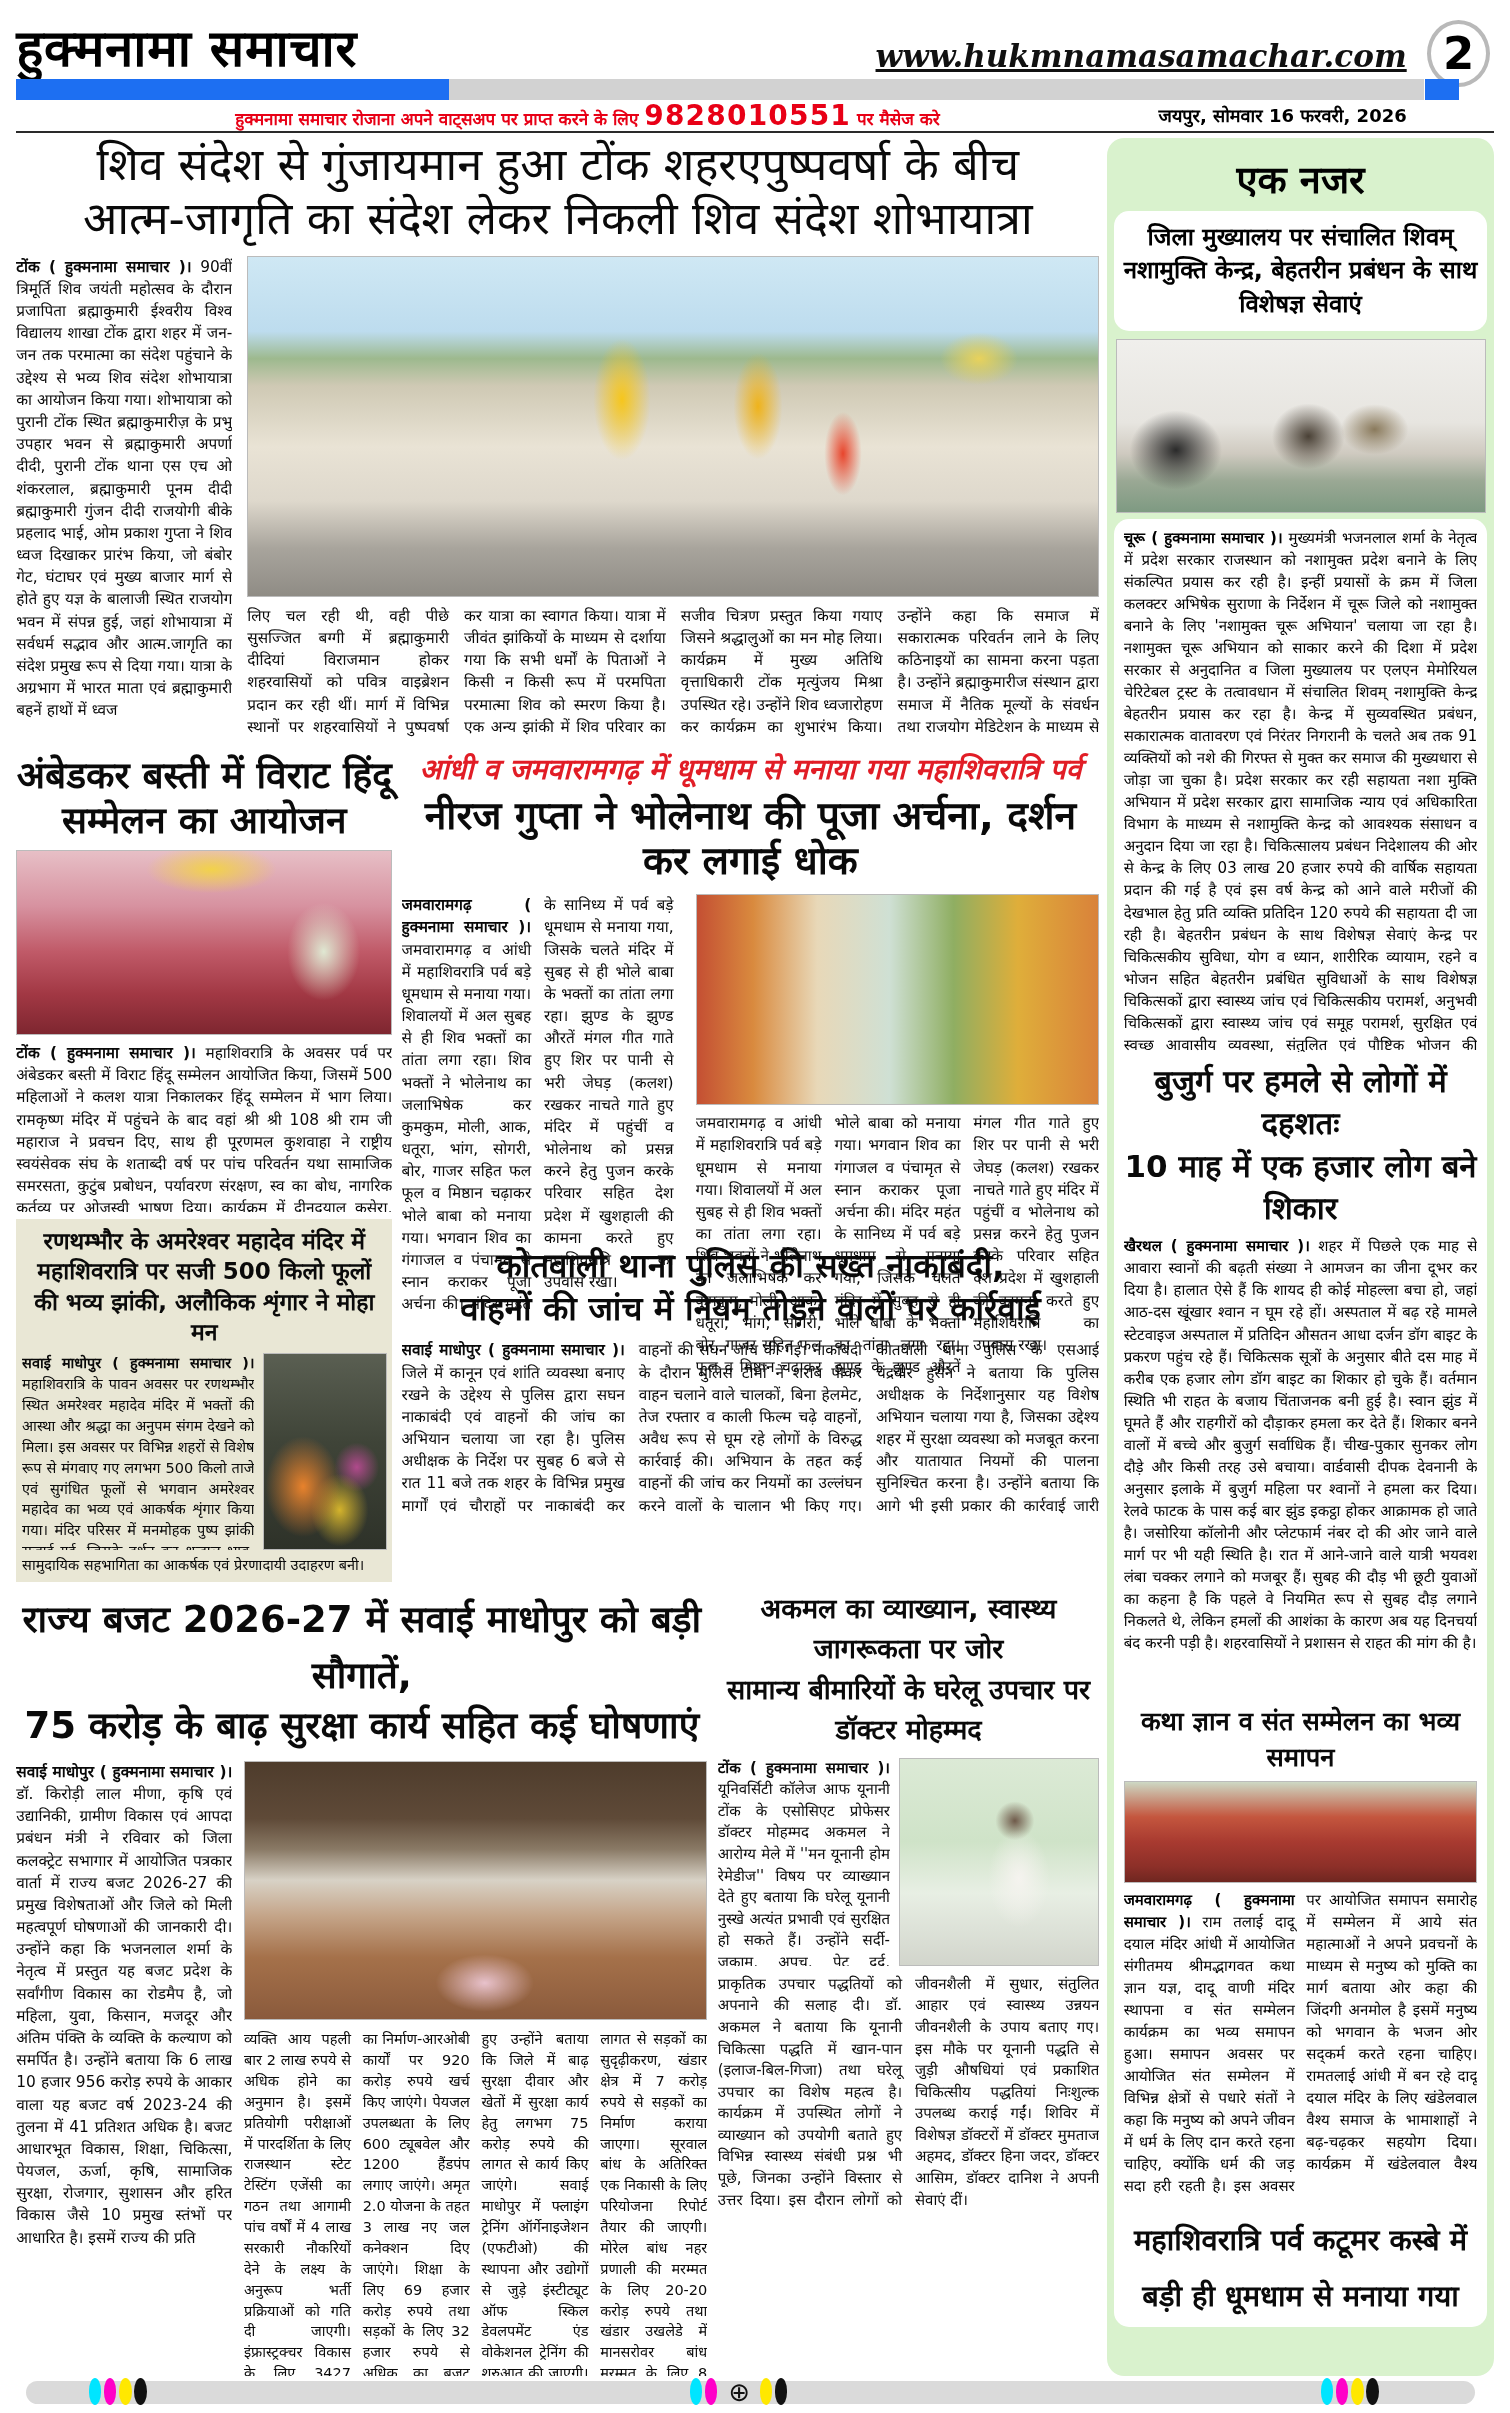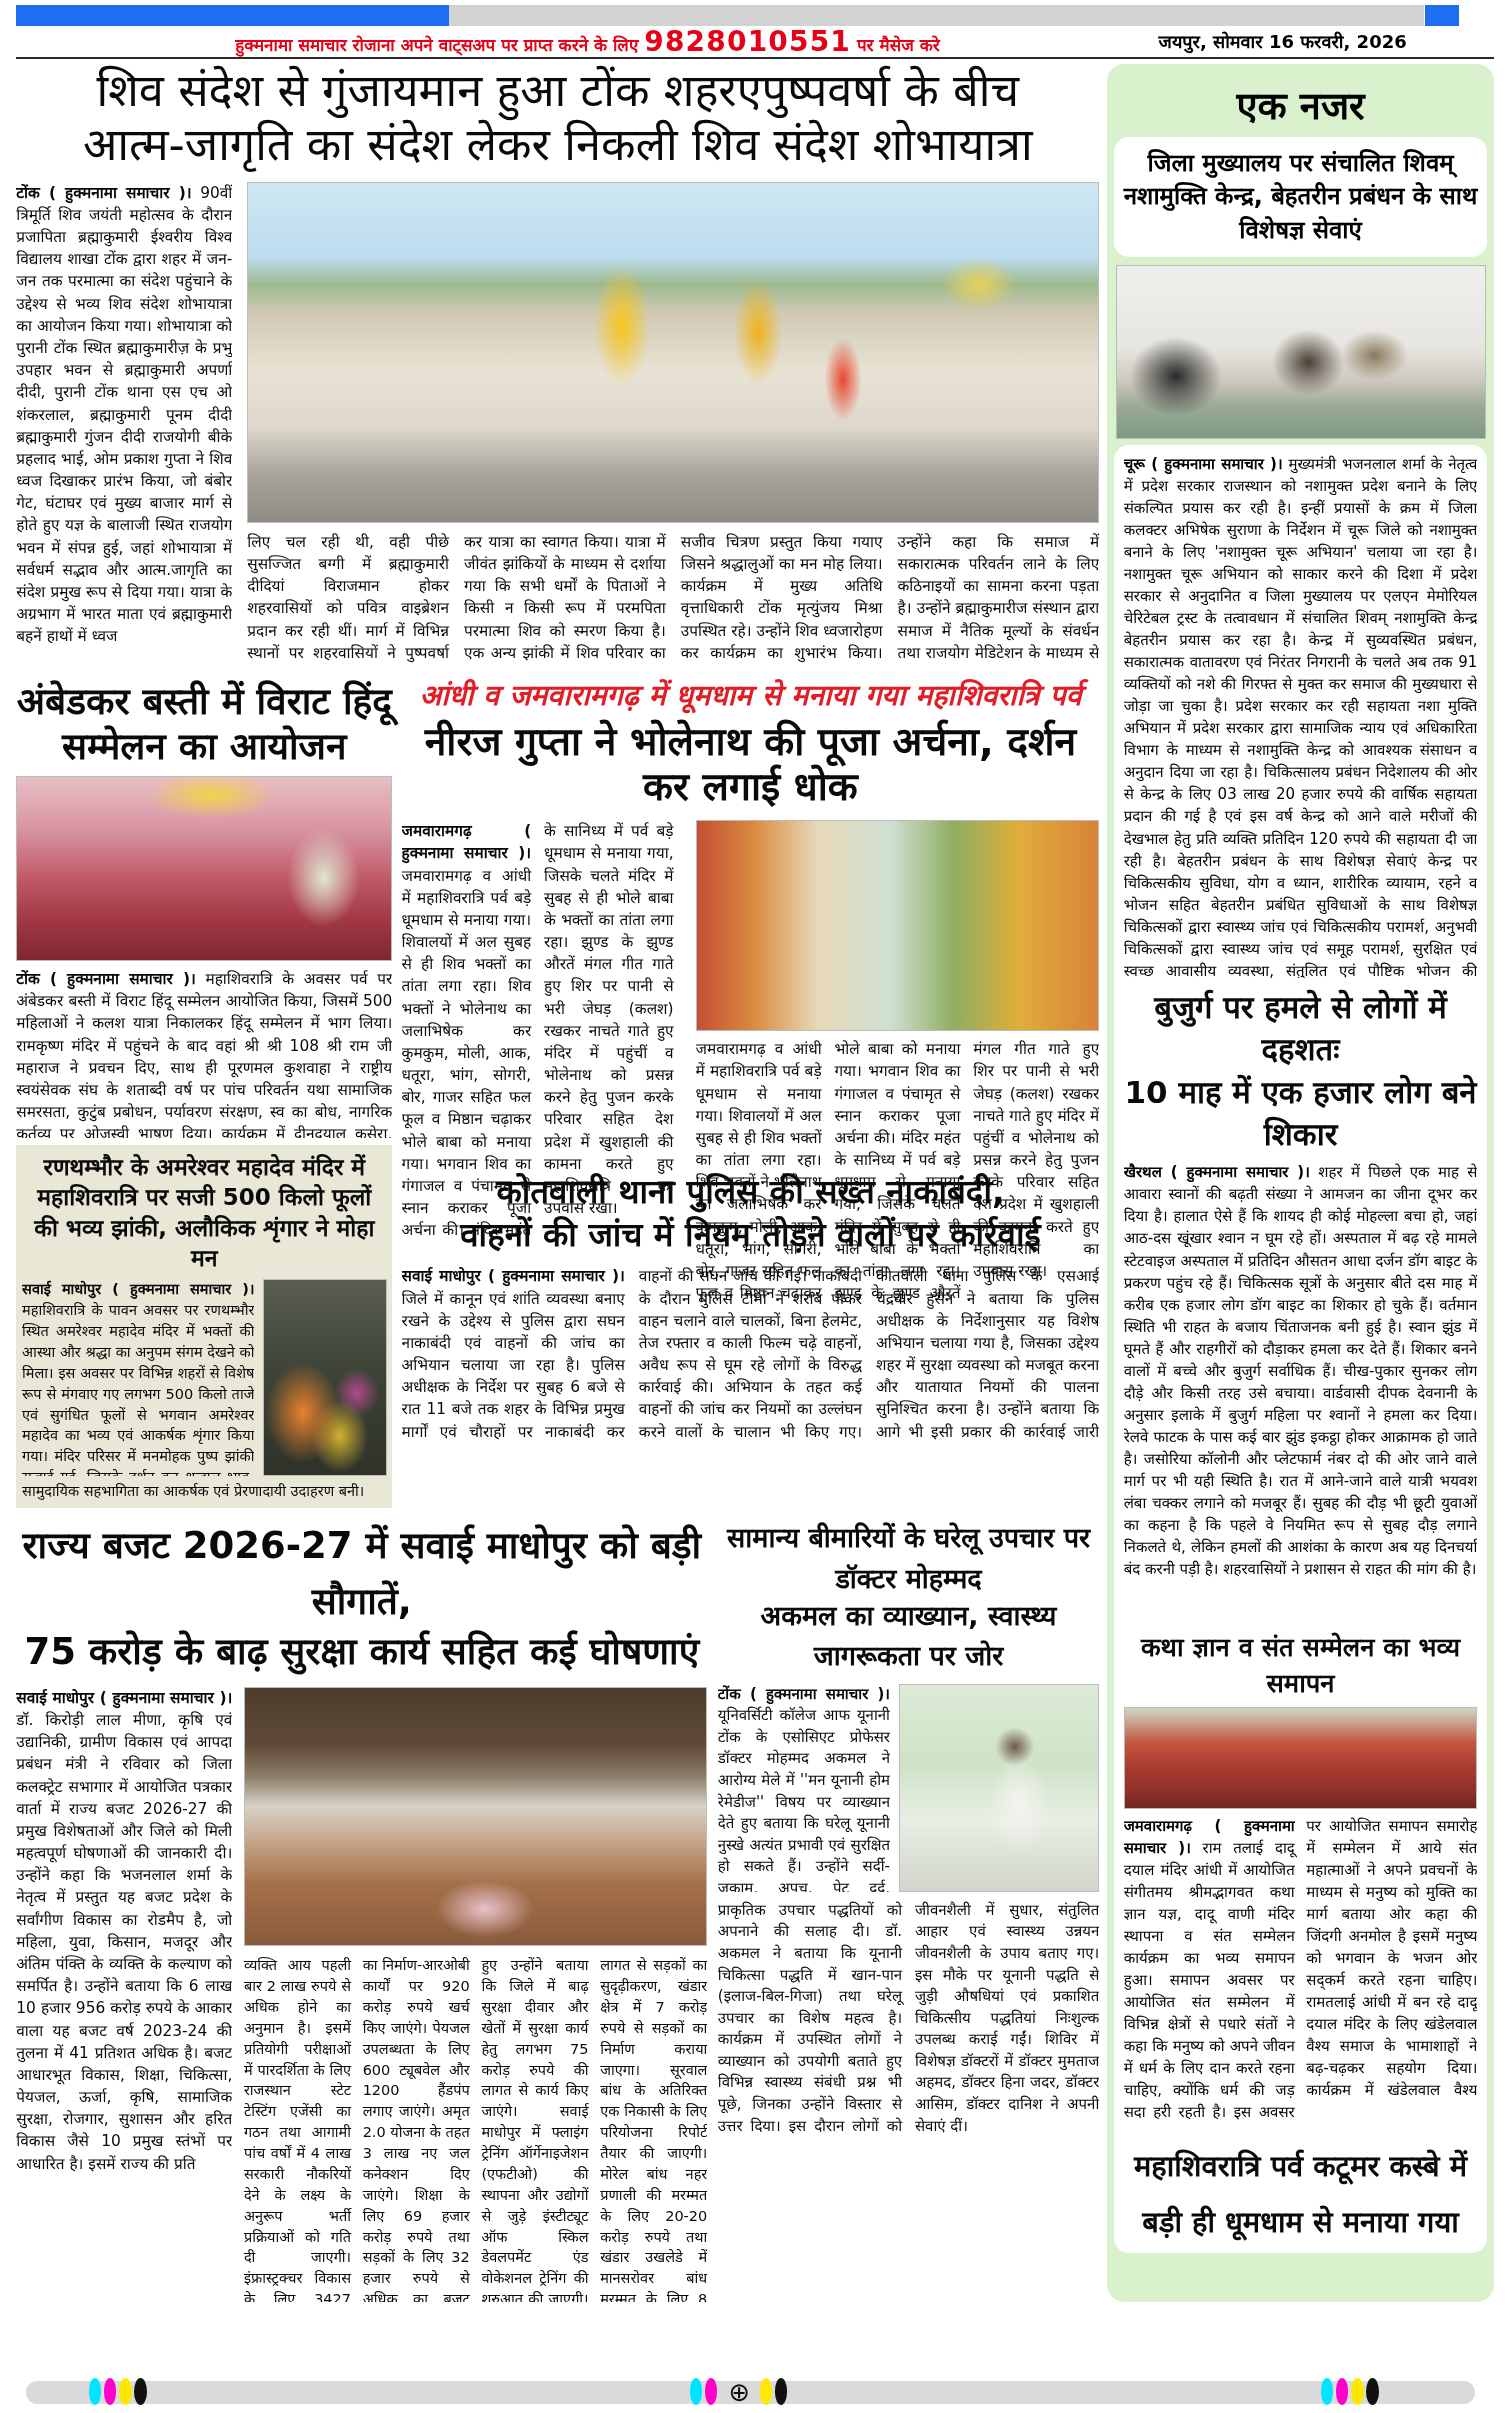--- a/index.html
+++ b/index.html
@@ -129,20 +129,25 @@
   .dot { width:12.8px; height:27px; border-radius:50%; display:inline-block; }
   .d-c { background:#00e5ff; } .d-m { background:#ff00c8; } .d-y { background:#ffe800; } .d-k { background:#111; }
   .reg-mark { position:absolute; top:-3.5px; font-size:25.6px; color:#111; }
 </style>
 </head>
 <body>
 
 <div class="page">
 
   <header>
+    <div class="mast-row">
+      <div class="masthead">हुक्मनामा समाचार</div>
+      <a class="website" href="#">www.hukmnamasamachar.com</a>
+      <div class="pagenum">2</div>
+    </div>
     <div class="color-bar">
       <div class="seg-blue"></div>
       <div class="seg-blue2"></div>
     </div>
     <div class="subrow">
       <div class="wa-line">
         <span>हुक्मनामा समाचार रोजाना अपने वाट्सअप पर प्राप्त करने के लिए</span>
         <span class="wa-num">9828010551</span>
         <span>पर मैसेज करे</span>
       </div>
@@ -229,22 +234,22 @@
               <span>डॉ. किरोड़ी लाल मीणा, कृषि एवं उद्यानिकी, ग्रामीण विकास एवं आपदा प्रबंधन मंत्री ने रविवार को जिला कलक्ट्रेट सभागार में आयोजित पत्रकार वार्ता में राज्य बजट 2026-27 की प्रमुख विशेषताओं और जिले को मिली महत्वपूर्ण घोषणाओं की जानकारी दी। उन्होंने कहा कि भजनलाल शर्मा के नेतृत्व में प्रस्तुत यह बजट प्रदेश के सर्वांगीण विकास का रोडमैप है, जो महिला, युवा, किसान, मजदूर और अंतिम पंक्ति के व्यक्ति के कल्याण को समर्पित है। उन्होंने बताया कि 6 लाख 10 हजार 956 करोड़ रुपये के आकार वाला यह बजट वर्ष 2023-24 की तुलना में 41 प्रतिशत अधिक है। बजट आधारभूत विकास, शिक्षा, चिकित्सा, पेयजल, ऊर्जा, कृषि, सामाजिक सुरक्षा, रोजगार, सुशासन और हरित विकास जैसे 10 प्रमुख स्तंभों पर आधारित है। इसमें राज्य की प्रति</span>
             </div>
             <div class="bud-right">
               <div class="photo ph-meeting"></div>
               <div class="bud-cols bodytext">व्यक्ति आय पहली बार 2 लाख रुपये से अधिक होने का अनुमान है। इसमें प्रतियोगी परीक्षाओं में पारदर्शिता के लिए राजस्थान स्टेट टेस्टिंग एजेंसी का गठन तथा आगामी पांच वर्षों में 4 लाख सरकारी नौकरियों देने के लक्ष्य के अनुरूप भर्ती प्रक्रियाओं को गति दी जाएगी। इंफ्रास्ट्रक्चर विकास के लिए 3427 करोड़ रुपये खर्च कर 42 हजार किलोमीटर सड़कों का निर्माण-आरओबी कार्यों पर 920 करोड़ रुपये खर्च किए जाएंगे। पेयजल उपलब्धता के लिए 600 ट्यूबवेल और 1200 हैंडपंप लगाए जाएंगे। अमृत 2.0 योजना के तहत 3 लाख नए जल कनेक्शन दिए जाएंगे। शिक्षा के लिए 69 हजार करोड़ रुपये तथा सड़कों के लिए 32 हजार रुपये से अधिक का बजट रखा गया है। सवाई माधोपुर को मिली प्रमुख सौगातें बताते हुए उन्होंने बताया कि जिले में बाढ़ सुरक्षा दीवार और खेतों में सुरक्षा कार्य हेतु लगभग 75 करोड़ रुपये की लागत से कार्य किए जाएंगे। सवाई माधोपुर में फ्लाइंग ट्रेनिंग ऑर्गेनाइजेशन (एफटीओ) की स्थापना और उद्योगों से जुड़े इंस्टीट्यूट ऑफ स्किल डेवलपमेंट एंड वोकेशनल ट्रेनिंग की शुरुआत की जाएगी। सार्वजनिक निर्माण विभाग द्वारा 15 करोड़ रुपये की लागत से सड़कों का सुदृढ़ीकरण, खंडार क्षेत्र में 7 करोड़ रुपये से सड़कों का निर्माण कराया जाएगा। सूरवाल बांध के अतिरिक्त एक निकासी के लिए परियोजना रिपोर्ट तैयार की जाएगी। मोरेल बांध नहर प्रणाली की मरम्मत के लिए 20-20 करोड़ रुपये तथा खंडार उखलेडे में मानसरोवर बांध मरम्मत के लिए 8 करोड़ रुपये का प्रावधान किया गया है।</div>
             </div>
           </div>
         </section>
 
         <section class="akmal">
+          <h3 class="akm-h" style="margin-top:-3.5px;">अकमल का व्याख्यान, स्वास्थ्य जागरूकता पर जोर</h3>
           <h3 class="akm-h">सामान्य बीमारियों के घरेलू उपचार पर डॉक्टर मोहम्मद</h3>
-          <h3 class="akm-h" style="margin-top:-3.5px;">अकमल का व्याख्यान, स्वास्थ्य जागरूकता पर जोर</h3>
           <div class="akm-flex">
             <div class="akm-lead bodytext">
               <span class="dateline">टोंक ( हुक्मनामा समाचार )।</span>
               <span>यूनिवर्सिटी कॉलेज आफ यूनानी टोंक के एसोसिएट प्रोफेसर डॉक्टर मोहम्मद अकमल ने आरोग्य मेले में ''मन यूनानी होम रेमेडीज'' विषय पर व्याख्यान देते हुए बताया कि घरेलू यूनानी नुस्खे अत्यंत प्रभावी एवं सुरक्षित हो सकते हैं। उन्होंने सर्दी-जुकाम, अपच, पेट दर्द, कमजोरी तथा मौसमी रोगों के लिए सस्ते एवं</span>
             </div>
             <div class="photo ph-speaker"></div>
           </div>
           <div class="akm-cols bodytext">प्राकृतिक उपचार पद्धतियों को अपनाने की सलाह दी। डॉ. अकमल ने बताया कि यूनानी चिकित्सा पद्धति में खान-पान (इलाज-बिल-गिजा) तथा घरेलू उपचार का विशेष महत्व है। कार्यक्रम में उपस्थित लोगों ने व्याख्यान को उपयोगी बताते हुए विभिन्न स्वास्थ्य संबंधी प्रश्न भी पूछे, जिनका उन्होंने विस्तार से उत्तर दिया। इस दौरान लोगों को जीवनशैली में सुधार, संतुलित आहार एवं स्वास्थ्य उन्नयन जीवनशैली के उपाय बताए गए। इस मौके पर यूनानी पद्धति से जुड़ी औषधियां एवं प्रकाशित चिकित्सीय पद्धतियां निःशुल्क उपलब्ध कराई गईं। शिविर में विशेषज्ञ डॉक्टरों में डॉक्टर मुमताज अहमद, डॉक्टर हिना जदर, डॉक्टर आसिम, डॉक्टर दानिश ने अपनी सेवाएं दीं।</div>
         </section>
       </div>

